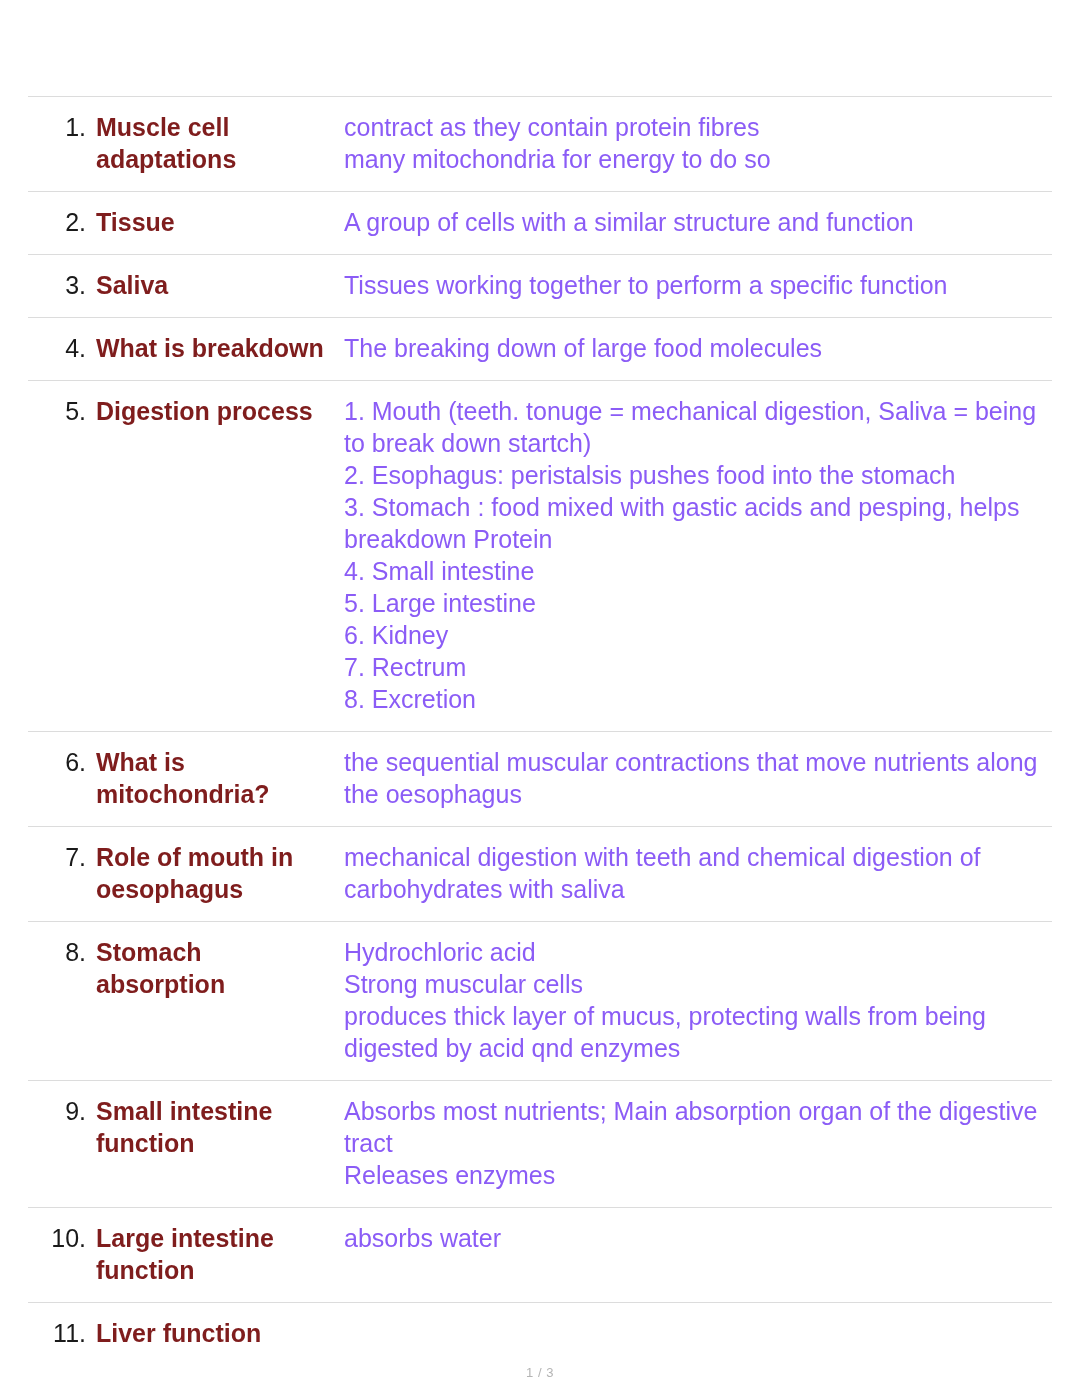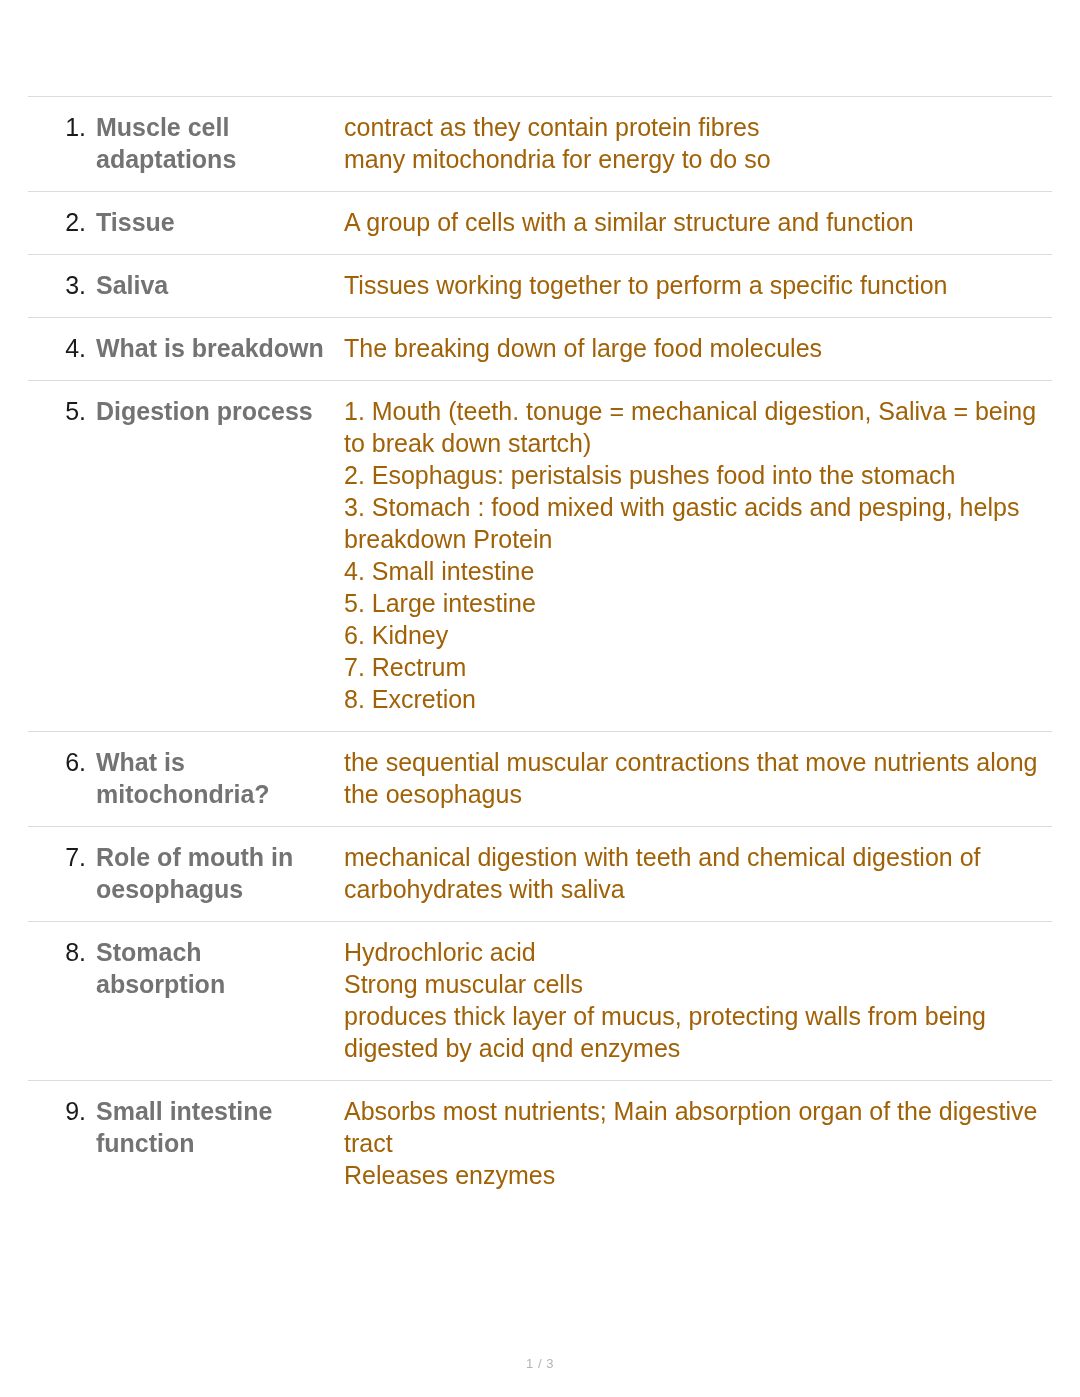--- a/index.html
+++ b/index.html
@@ -44,29 +44,29 @@
     padding-right: 10px !important;
     font-size: 25px;
     line-height: 32px;
     color: #1a1a1a;
   }
   .col-term {
     width: 240px;
     font-size: 25px;
     line-height: 32px;
     font-weight: bold;
-    color: #737373;
+    color: #7f1d1d;
     padding-right: 6px !important;
     word-wrap: break-word;
     hyphens: auto;
   }
   .col-def {
     font-size: 25px;
     line-height: 32px;
-    color: #a16207;
+    color: #8b5cf6;
     white-space: pre-line;
     padding-left: 2px !important;
   }
   .footer {
     margin-top: auto;
     width: 100%;
     text-align: center;
     font-size: 13px;
     color: #b4b4b4;
     padding-bottom: 26px;
@@ -142,21 +142,31 @@
 produces thick layer of mucus, protecting walls from being digested by acid qnd enzymes</td>
       </tr>
 
       <tr class="card-row">
         <td class="col-num">9.</td>
         <td class="col-term">Small intestine function</td>
         <td class="col-def">Absorbs most nutrients; Main absorption organ of the digestive tract
 Releases enzymes</td>
       </tr>
 
+      <tr class="card-row">
+        <td class="col-num">10.</td>
+        <td class="col-term">Large intestine function</td>
+        <td class="col-def">absorbs water</td>
+      </tr>
 
+      <tr class="card-row last-row">
+        <td class="col-num">11.</td>
+        <td class="col-term">Liver function</td>
+        <td class="col-def"></td>
+      </tr>
 
     </tbody>
   </table>
 
   <div class="footer">
     <span>1 / 3</span>
   </div>
 
 </div>
 

